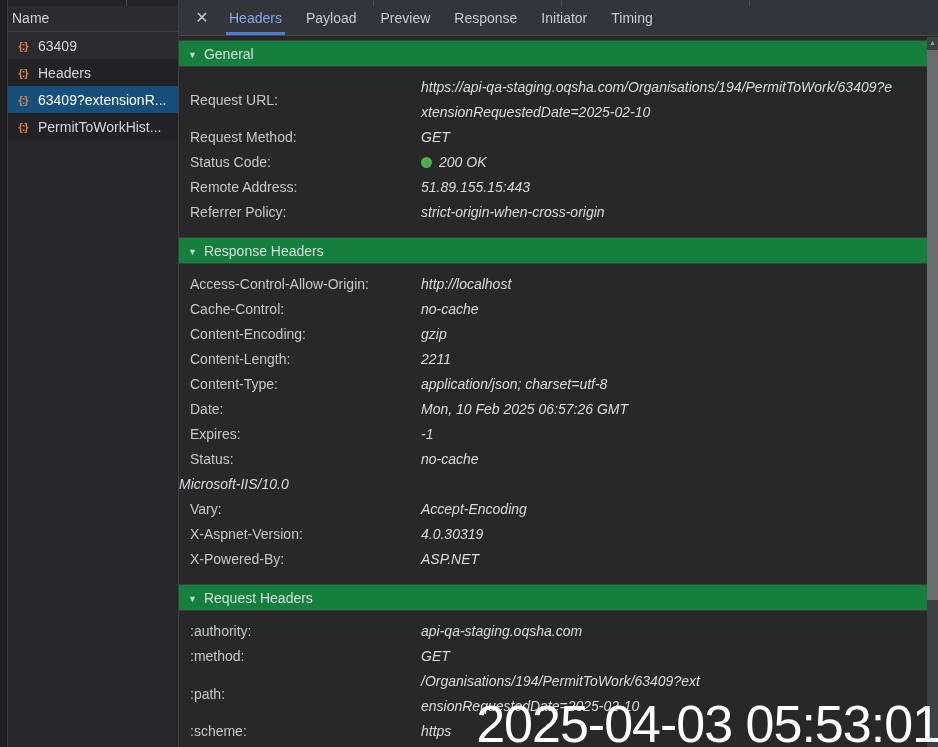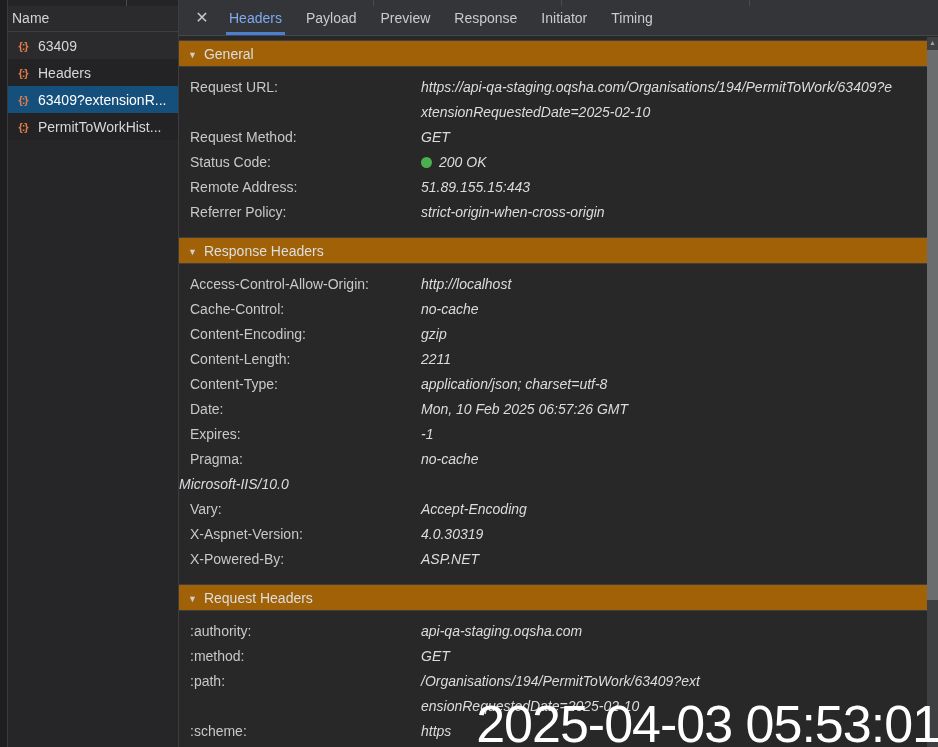--- a/index.html
+++ b/index.html
@@ -27,24 +27,24 @@
   .detail { flex:1; position:relative; background:#282828; min-width:0; }
   .tabbar { height:36px; background:#343539; border-bottom:1px solid #47484a; display:flex; align-items:stretch; position:relative; }
   .tabbar .top-tick { position:absolute; top:0; width:1px; height:6px; background:#4a4b4e; }
   .close-btn { width:30px; margin-left:8px; display:flex; align-items:center; justify-content:center; color:#c3c5c7; font-size:16px; cursor:pointer; }
   .tab { padding:8px 12px; display:flex; align-items:center; color:#c9cbcd; position:relative; cursor:pointer; }
   .tab.active { color:#7eaaf0; }
   .tab.active::after { content:""; position:absolute; left:9px; right:9px; bottom:0; height:3px; background:#4d7fd0; }
 
   .content { position:absolute; top:36px; bottom:0; left:0; right:11px; overflow:hidden; }
   .section:first-child .sec-bar { margin-top:4px; }
-  .sec-bar { height:27px; line-height:26px; background:#a16207; border-top:1px solid #3e3e40; border-bottom:1px solid #3e3e40; padding-left:9px; color:#dcdee0; cursor:pointer; }
+  .sec-bar { height:27px; line-height:26px; background:#15803d; border-top:1px solid #3e3e40; border-bottom:1px solid #3e3e40; padding-left:9px; color:#dcdee0; cursor:pointer; }
   .tri-icon { display:inline-block; font-size:9px; color:#cdcfd1; margin-right:7px; transform:translateY(-1px); }
   .sec-rows { padding:8px 0 12px 0; }
-  .hrow { display:flex; line-height:25px; }
+  .hrow { display:flex; line-height:25px;align-items:center; }
   .hkey { flex:none; width:242px; padding-left:11px; color:#c6c8ca; }
   .hval { color:#dadcde; min-width:0;font-style:italic; }
   .v-url { max-width:472px; word-break:break-all; }
   .v-path { max-width:280px; word-break:break-all; }
   .status-dot { display:inline-block; width:11px; height:11px; border-radius:50%; background:#4cb04f; margin-right:7px; transform:translateY(1px); }
 
   
   .scrollbar { position:absolute; top:37px; right:0; bottom:0; width:11px; background:#3f4042; }
   .scroll-up { position:absolute; top:2px; left:0; width:11px; text-align:center; font-size:7px; color:#9b9da0; }
   .scroll-thumb { position:absolute; top:13px; left:0; width:11px; height:550px; background:#6a6c6e; cursor:pointer; }
@@ -155,21 +155,21 @@
   </div>
             <div class="hrow">
     <div class="hkey">Date:</div>
     <div class="hval">Mon, 10 Feb 2025 06:57:26 GMT</div>
   </div>
             <div class="hrow">
     <div class="hkey">Expires:</div>
     <div class="hval">-1</div>
   </div>
             <div class="hrow">
-    <div class="hkey">Pragma:</div>
+    <div class="hkey">Status:</div>
     <div class="hval">no-cache</div>
   </div>
             <div class="hrow">
     <div class="hval">Microsoft-IIS/10.0</div>
   </div>
             <div class="hrow">
     <div class="hkey">Vary:</div>
     <div class="hval">Accept-Encoding</div>
   </div>
             <div class="hrow">

